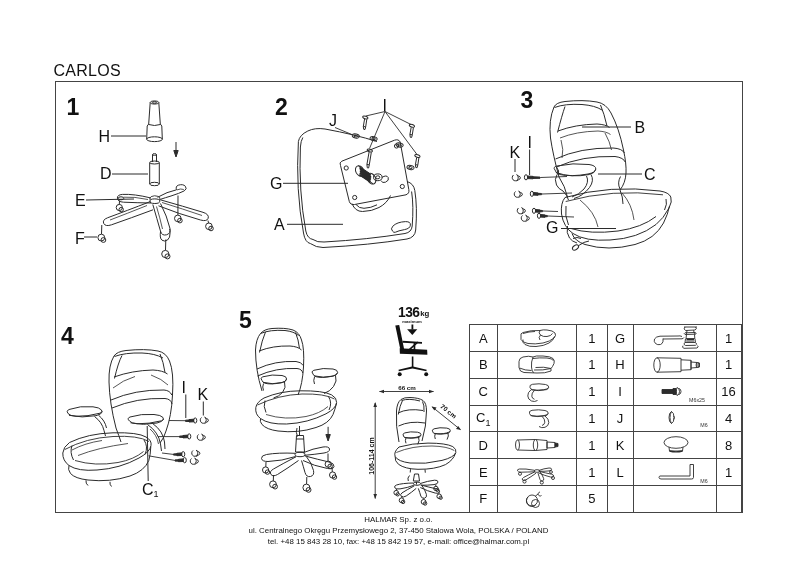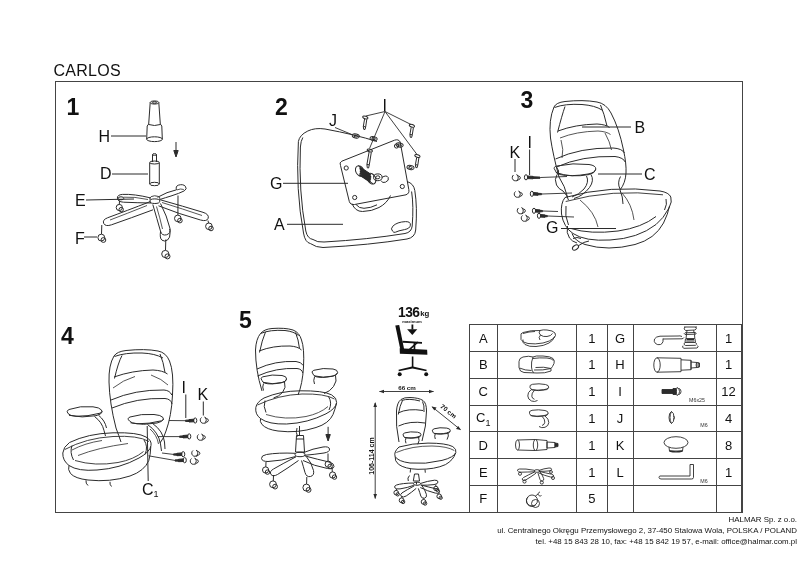--- a/index.html
+++ b/index.html
@@ -1,21 +1,21 @@
 <!DOCTYPE html>
 <html><head>
 <meta charset="utf-8">
 <style>
 html,body{margin:0;padding:0;background:#fff;}
 body{width:800px;height:566px;position:relative;font-family:"Liberation Sans",sans-serif;color:#1a1a1a;overflow:hidden;}
 .abs{position:absolute;}
 #frame{left:55px;top:81px;width:686px;height:430px;border:1px solid #444;}
 #title{left:53.5px;top:62px;font-size:16px;letter-spacing:0.25px;color:#111;}
 .fignum{font-size:23px;font-weight:bold;color:#111;}
-#footer{left:0;top:514px;width:797px;text-align:right;font-size:7.9px;line-height:11px;color:#111;}
+#footer{left:0;top:514px;width:797px;text-align:center;font-size:7.9px;line-height:11px;color:#111;}
 table.parts{border-collapse:collapse;position:absolute;left:469px;top:324px;}
 table.parts td{border:1px solid #444;padding:0;text-align:center;vertical-align:middle;font-size:13px;color:#111;height:25.8px;}
 td.c1{width:26.5px;} td.c2{width:78.5px;} td.c3{width:29.5px;} td.c4{width:25px;} td.c5{width:82px;} td.c6{width:24px;}
 sub{font-size:9px;}
 svg{position:absolute;overflow:visible;}
 table.parts svg{position:static;display:block;margin:0 auto;}
 </style>
 </head>
 <body>
 <div class="abs" id="title">CARLOS</div>
@@ -496,21 +496,21 @@
           <svg width="70" height="22" viewBox="0 0 70 22" style="position:static" id="icI">
             <g fill="none" stroke="#2b2b2b" stroke-width="0.9">
 <path d="M22,8.5 L33,8.5 L33,12.5 L22,12.5 Z" fill="#2b2b2b"></path>
 <path d="M33,7.5 L36,7.5 L36,13.5 L33,13.5 Z" fill="#2b2b2b"></path>
 <path d="M37,6.5 Q39.5,7 39.5,10.5 Q39.5,14 37,14.5 Q36,12 36.5,10.5 Q36,9 37,6.5 Z"></path>
 <path d="M39,7.5 Q41,8 41,10.5 Q41,13 39,13.5"></path>
 <text x="57" y="21" font-size="5.3" fill="#333" stroke="none" text-anchor="middle">M6x25</text>
 </g>
           </svg>
         </td>
-        <td>12</td>
+        <td>16</td>
       </tr>
 <tr>
         <td>C<sub>1</sub></td>
         <td>
           <svg width="60" height="24" viewBox="0 0 60 24" style="position:static" id="icC1">
             <g fill="none" stroke="#2b2b2b" stroke-width="0.9">
 <path d="M22.5,7.5 Q21.5,5 25,4.3 Q31.5,3.2 38,4.5 Q41.5,5.3 41.2,7.2 Q40.9,9.2 36,9.8 Q28,10.6 25,9.8 Q23,9.2 22.5,7.5 Z"></path>
 <path d="M23.5,9.6 Q30.5,11.6 39,9.6 Q40.8,9 41.1,7.5"></path>
 <path d="M38,10 Q42,13 41.8,16.5 Q41.6,20 38,21.3 Q34.5,22.4 32,20.5"></path>
 <path d="M35,10.3 Q38,13 37.8,16.2 Q37.6,18.7 35,19.5"></path>

